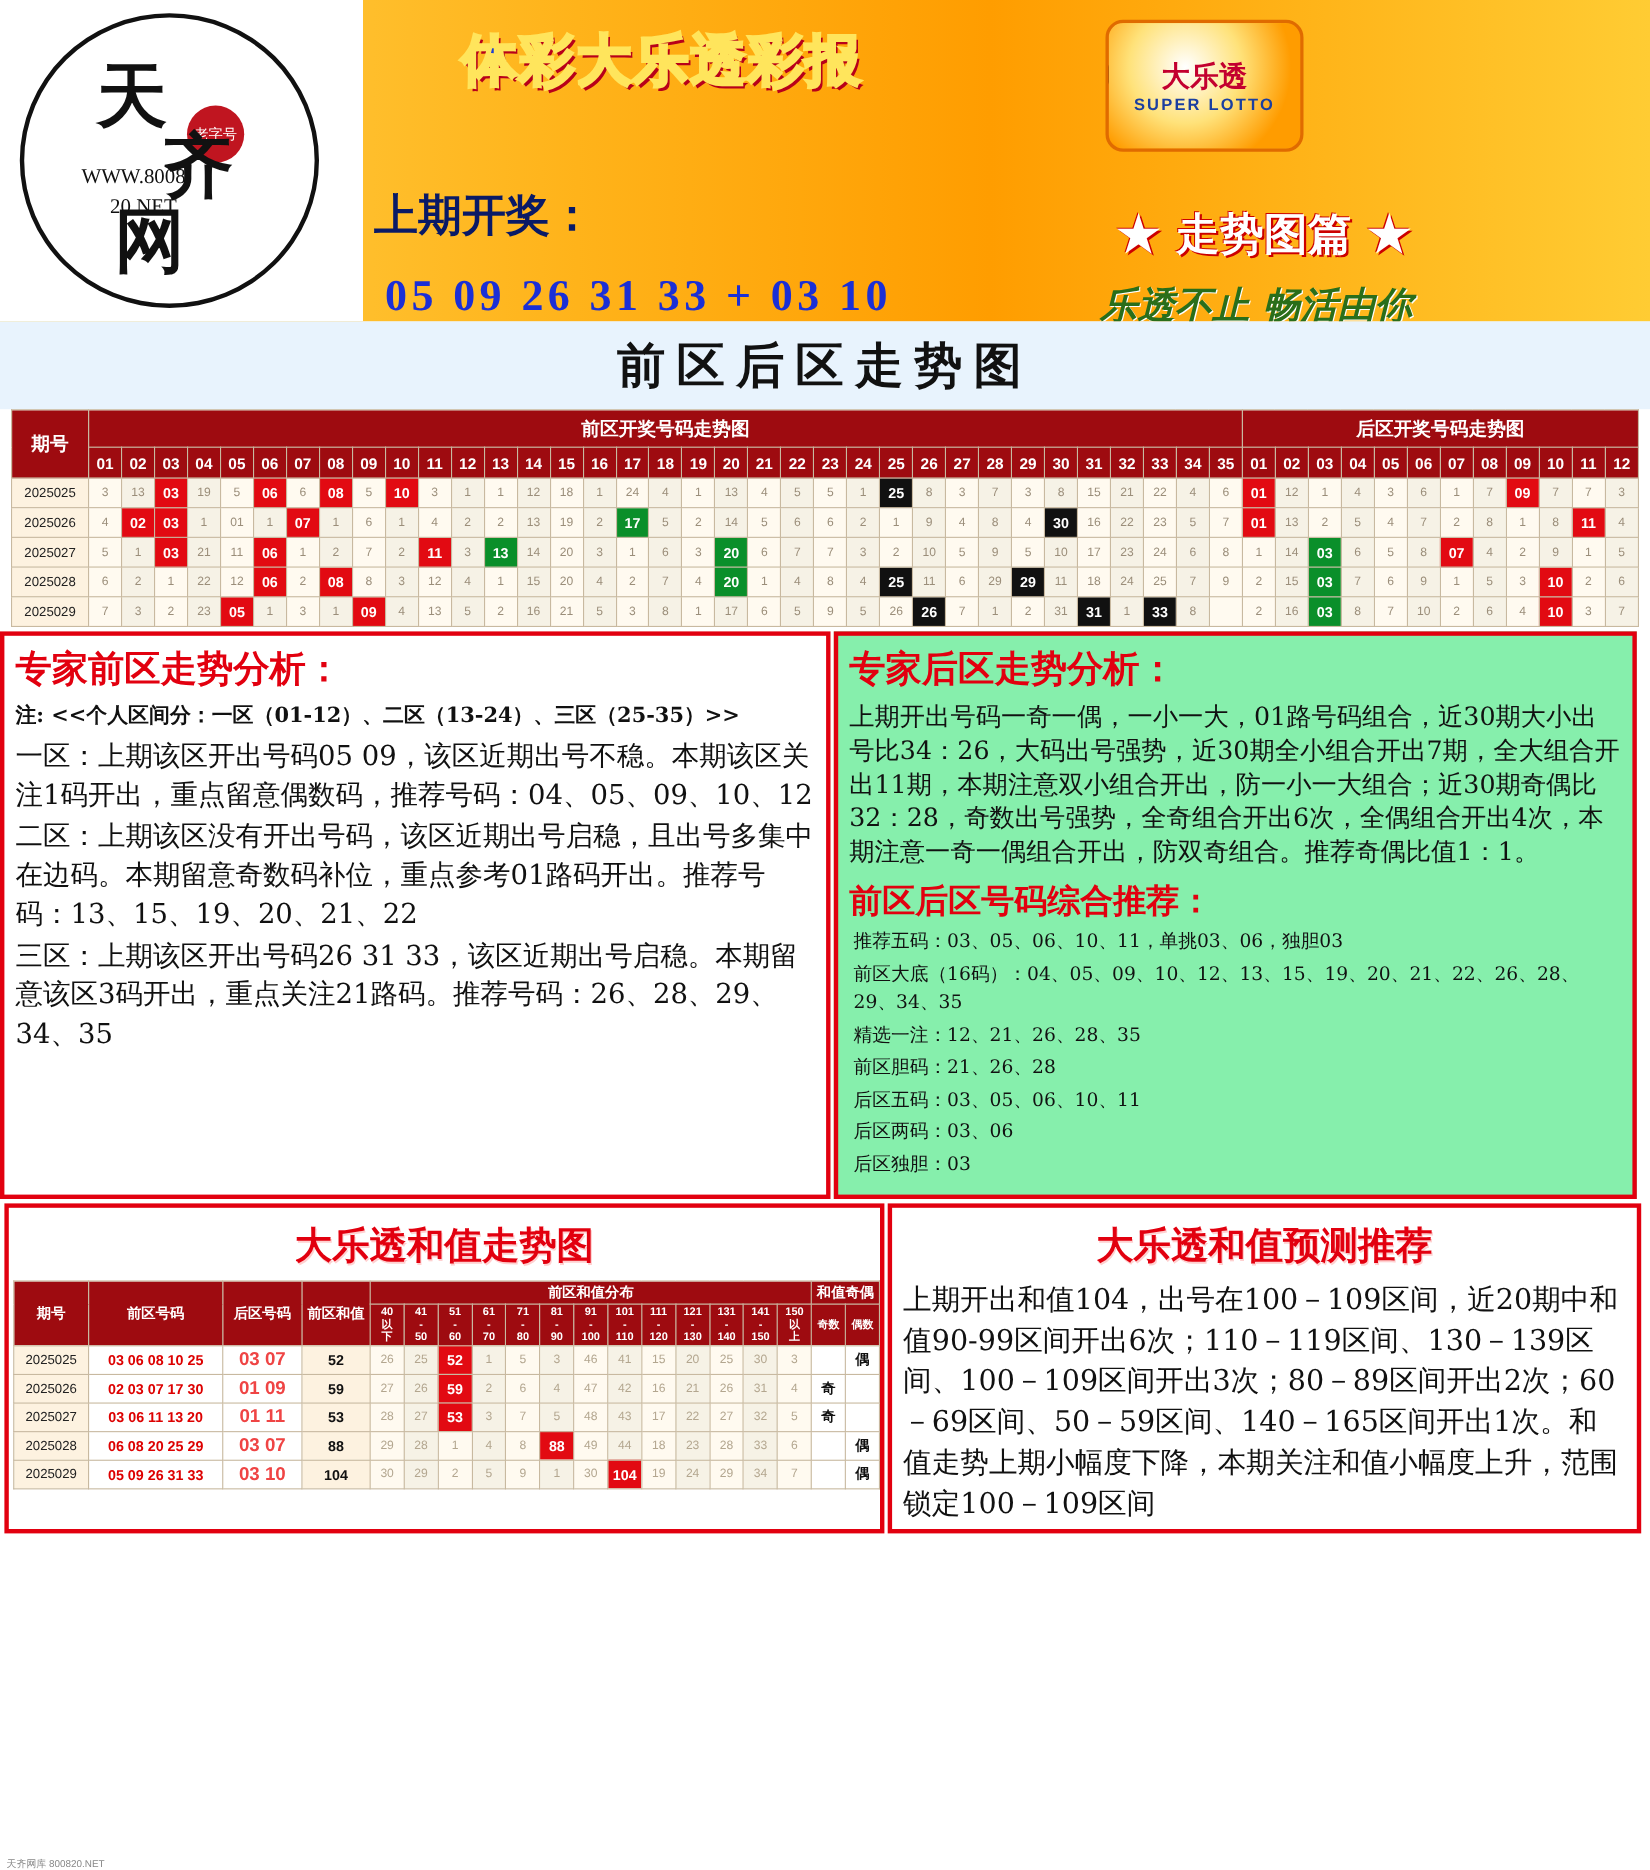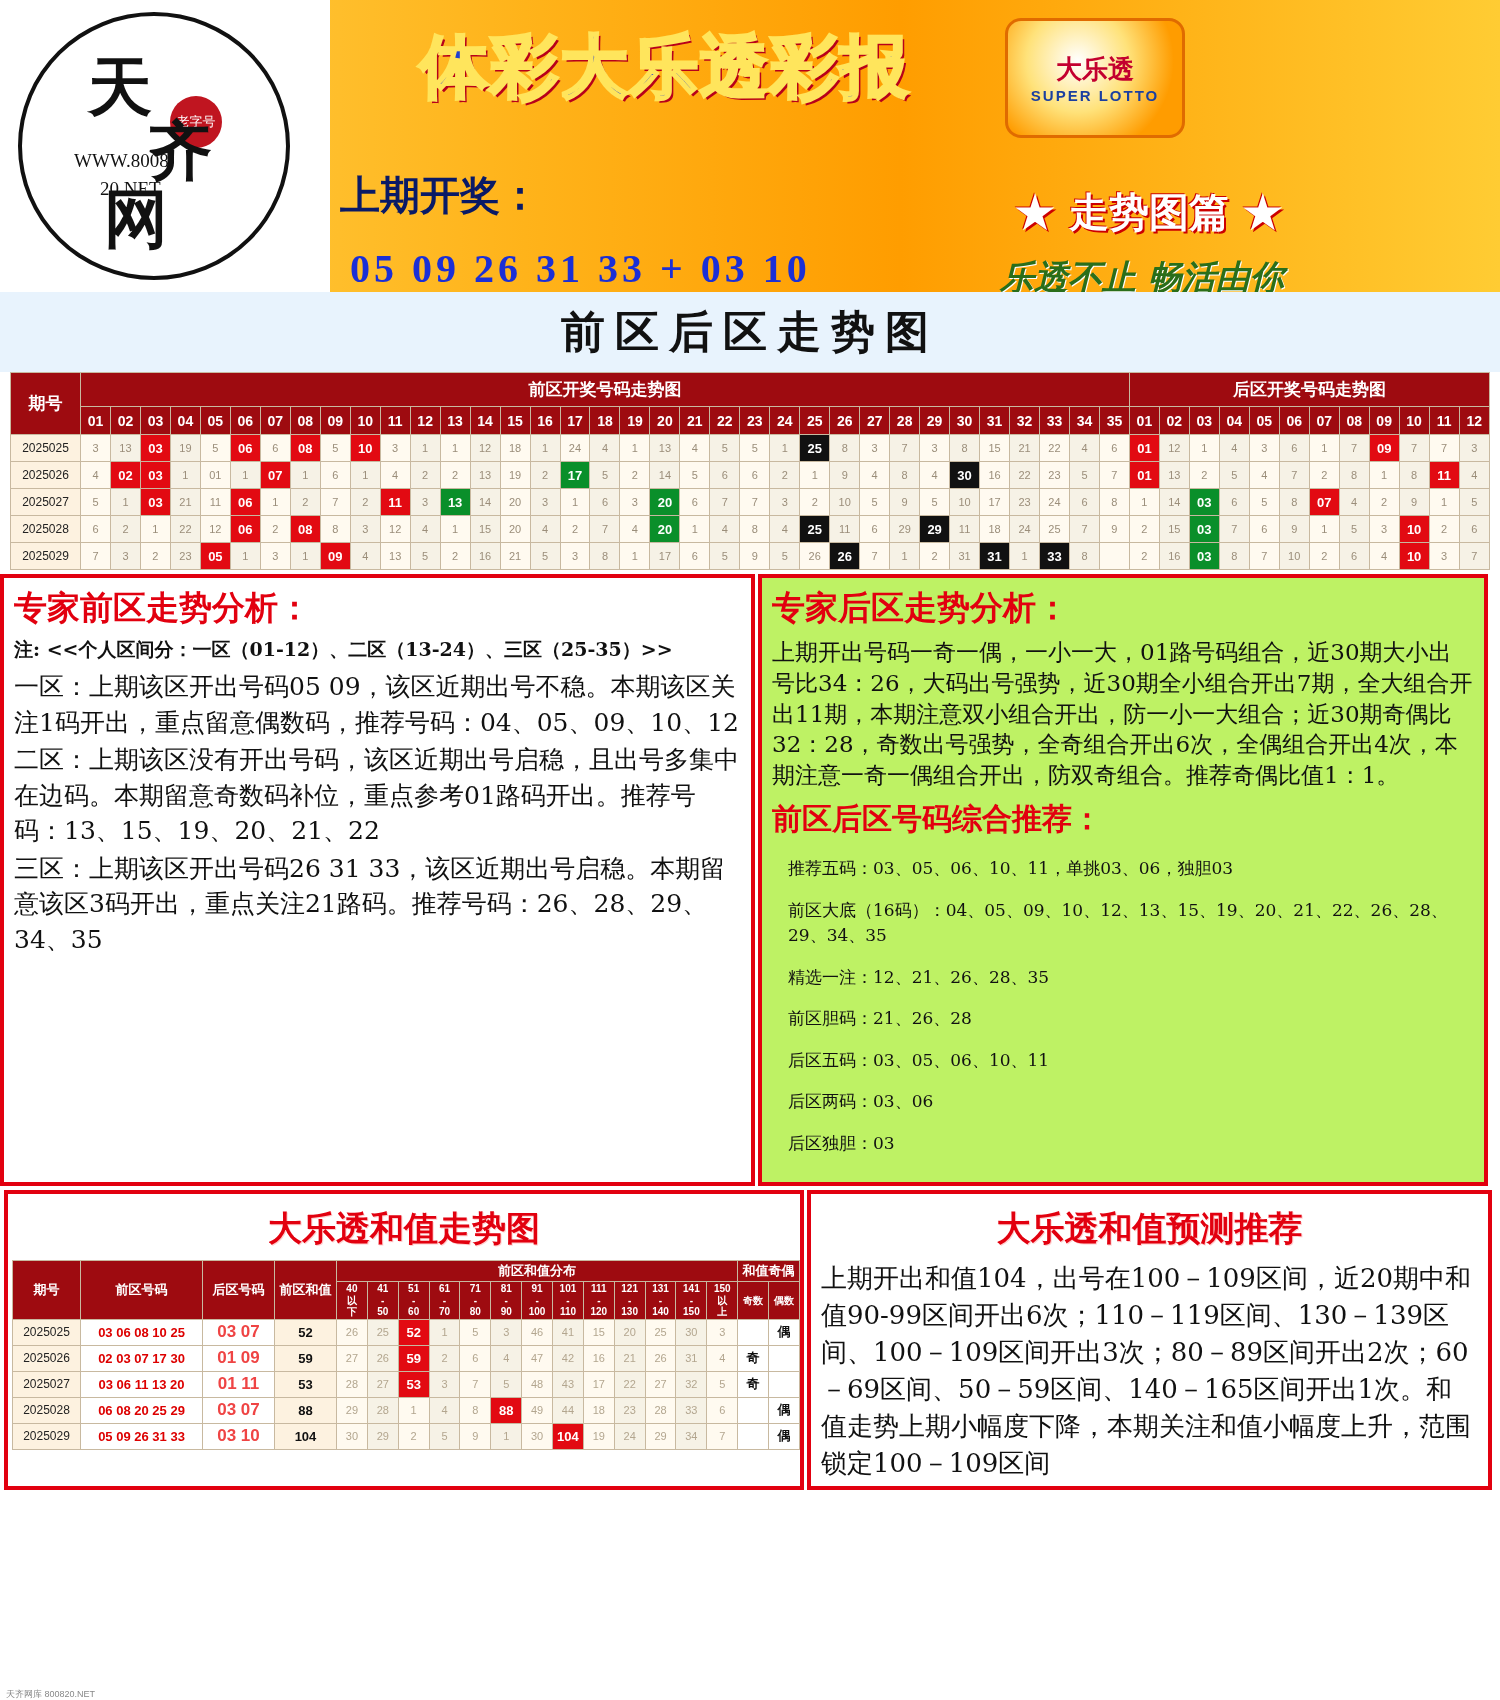--- a/index.html
+++ b/index.html
@@ -48,21 +48,21 @@
     border-radius:50%; background:#c01520; color:#fff; font-size:13px;
     display:flex; align-items:center; justify-content:center; text-align:center;
     line-height:1.1; padding:4px;
   }
   .logo-url1 { position:absolute; left:22px; top:112px; font-size:19px; color:#111; font-family:"Liberation Serif", serif;}
   .logo-url2 { position:absolute; left:48px; top:140px; font-size:19px; color:#111; font-family:"Liberation Serif", serif;}
 
   .title-main {
     position:absolute; left:420px; top:22px;
     font-family:"DejaVu Serif", serif;
-    font-size:68px; font-weight:bold;
+    font-size:50px; font-weight:bold;
     color:#1e3fd0;
     -webkit-text-stroke:3px #ffe55c;
     text-shadow:3px 3px 0 #b8001a;
     letter-spacing:2px;
     white-space:nowrap;
   }
   .issue-no {
     position:absolute; left:1005px; top:40px;
     font-size:40px; font-weight:bold; color:#111;
     font-family:"Liberation Serif", serif;
@@ -129,21 +129,21 @@
   .trend td.hit-black { background:#111; color:#fff; font-weight:bold; font-size:13px; }
   .trend td.hit-green { background:#0a8f2a; color:#fff; font-weight:bold; font-size:13px; }
 
   
   .panels { display:flex; width:1500px; margin-top:4px; }
   .panel-left {
     width:755px; border:4px solid #e2000f; margin:0 3px 0 0; padding:6px 10px 10px 10px;
     background:#fff;
   }
   .panel-right {
-    width:730px; border:4px solid #e2000f; padding:6px 10px 10px 10px; background:#bef264;
+    width:730px; border:4px solid #e2000f; padding:6px 10px 10px 10px; background:#86efac;
   }
   .p-title {
     font-size:33px; font-weight:bold; color:#e2000f;
     font-family:"DejaVu Serif", serif; margin:2px 0 6px 0;
   }
   .p-note {
     font-size:19px; font-weight:bold; color:#111; font-family:"DejaVu Serif", serif;
     margin-bottom:6px;
   }
   .p-body {
@@ -152,21 +152,21 @@
   }
   .p-body p { margin:0 0 2px 0; text-indent:0; }
   .p-body-r {
     font-size:23px; line-height:1.34; color:#111; font-family:"DejaVu Serif", serif;
   }
   .rec-title {
     font-size:30px; font-weight:bold; color:#e2000f;
     font-family:"DejaVu Serif", serif; margin:8px 0 4px 0;
   }
   .rec-list { font-size:17px; line-height:1.5; color:#111; font-family:"DejaVu Serif", serif; }
-  .rec-list p { margin:16px; }
+  .rec-list p { margin:4px; }
 
   
   .bottom { display:flex; width:1500px; margin-top:4px; }
   .b-left { width:800px; border:4px solid #e2000f; margin-left:4px; margin-right:3px; background:#fff; padding:4px; }
   .b-right { width:685px; border:4px solid #e2000f; background:#fff; padding:4px 10px; }
   .b-title {
     text-align:center; font-size:34px; font-weight:bold; color:#e2000f;
     font-family:"DejaVu Serif", serif; margin:8px 0 8px 0;
     text-shadow:1px 1px 0 #ffd0d0;
   }

